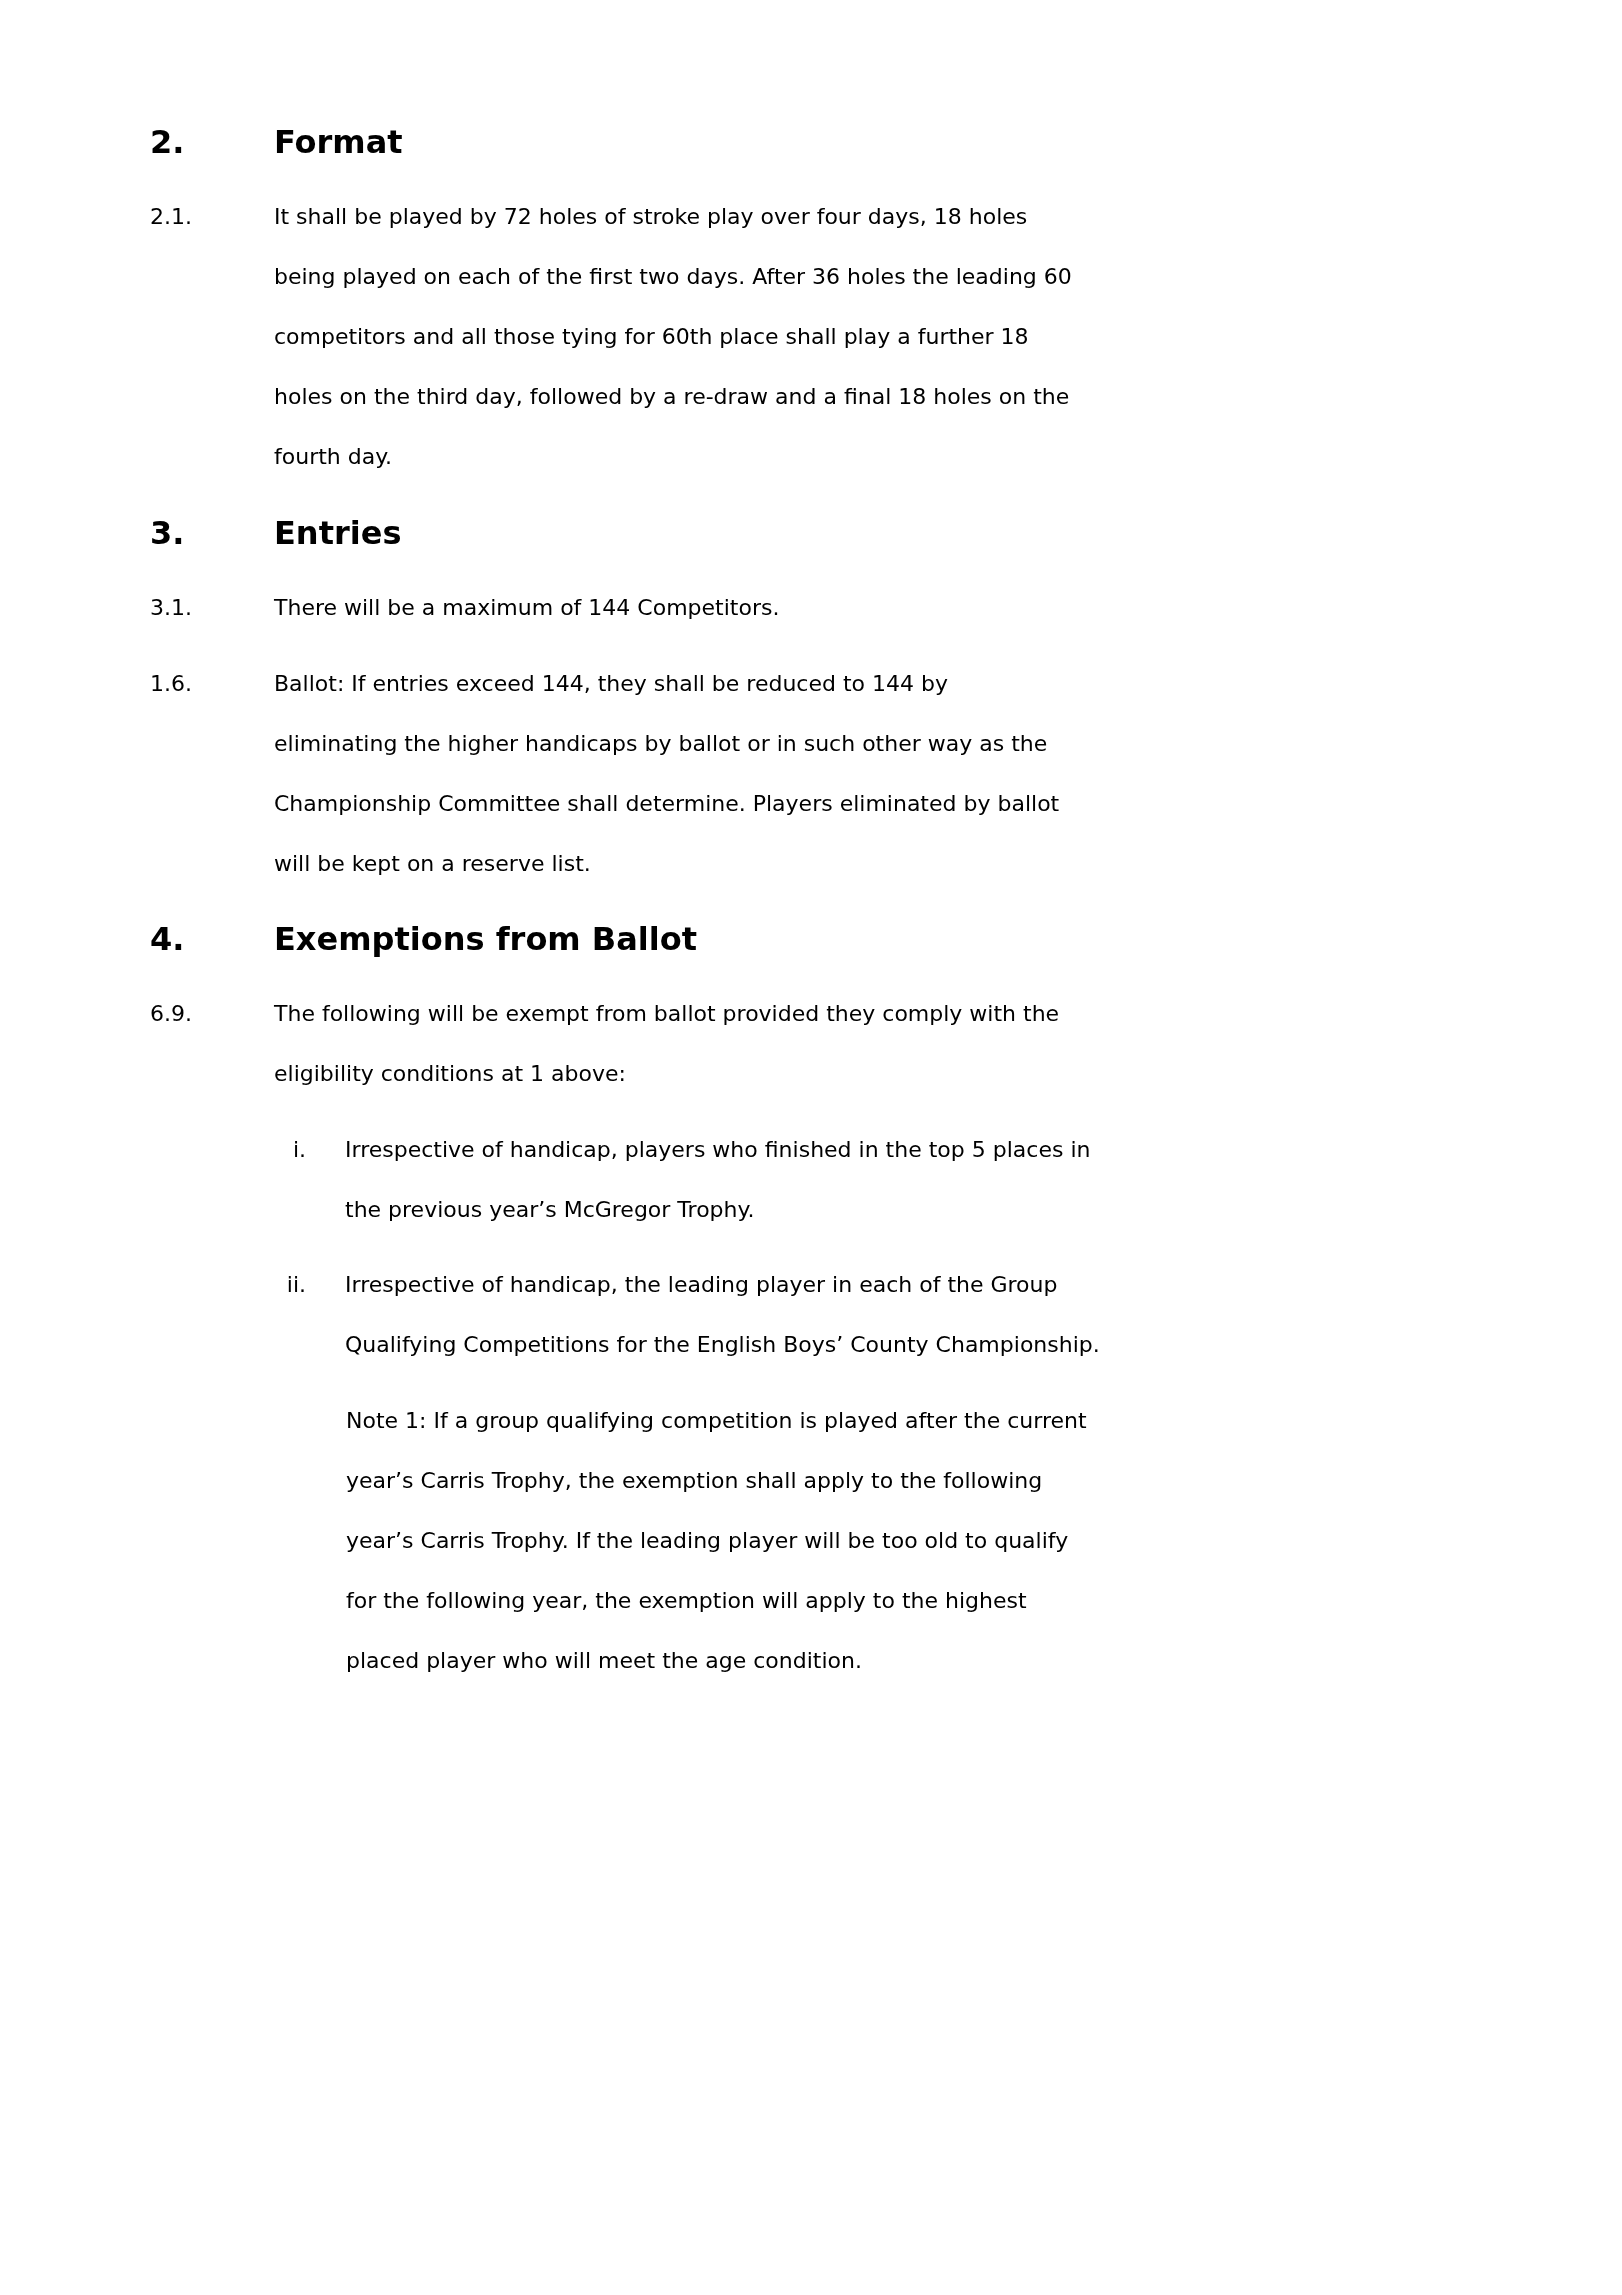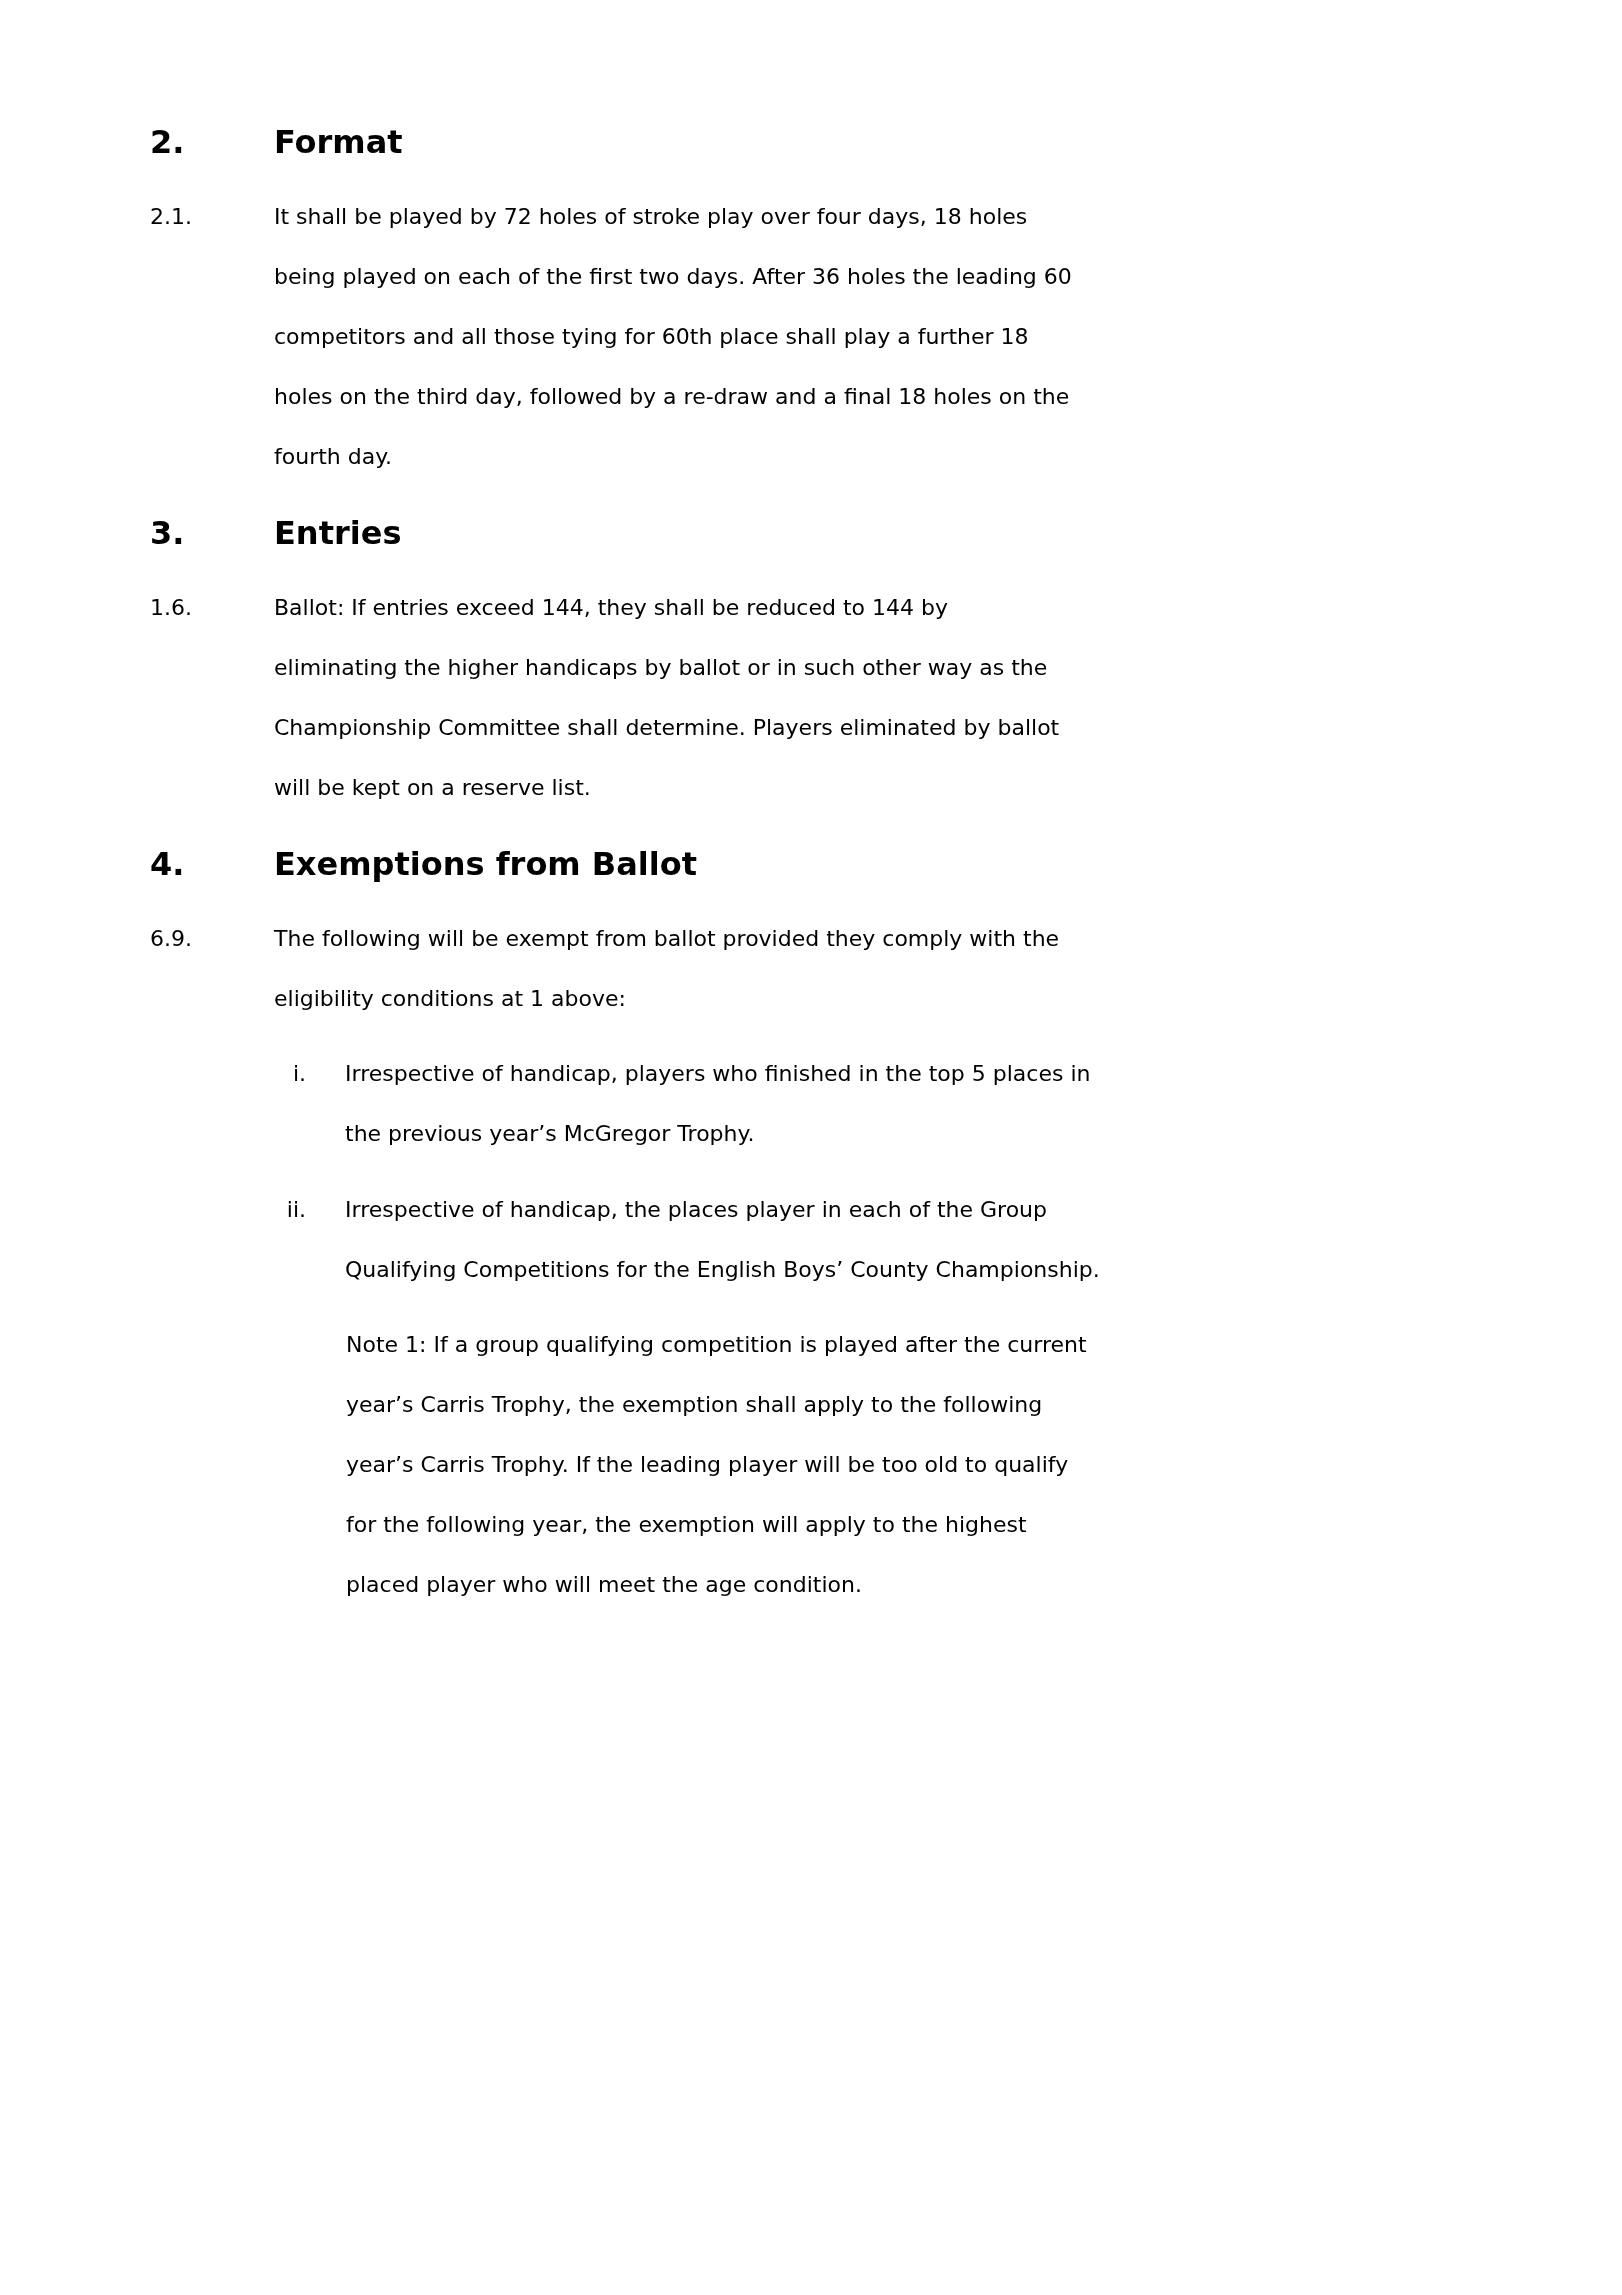--- a/index.html
+++ b/index.html
@@ -74,20 +74,24 @@
 holes on the third day, followed by a re-draw and a final 18 holes on the
 fourth day.</div>
   </div>
 
 
   <div class="row heading">
     <div class="num">3.</div>
     <div class="txt">Entries</div>
   </div>
 
+  <div class="row">
+    <div class="num">3.1.</div>
+    <div class="txt">There will be a maximum of 144 Competitors.</div>
+  </div>
 
   <div class="row">
     <div class="num">1.6.</div>
     <div class="txt">Ballot: If entries exceed 144, they shall be reduced to 144 by
 eliminating the higher handicaps by ballot or in such other way as the
 Championship Committee shall determine. Players eliminated by ballot
 will be kept on a reserve list.</div>
   </div>
 
   <div class="row heading">
@@ -102,21 +106,21 @@
   </div>
 
   <div class="row list-row">
     <div class="marker">i.</div>
     <div class="litxt">Irrespective of handicap, players who finished in the top 5 places in
 the previous year’s McGregor Trophy.</div>
   </div>
 
   <div class="row list-row">
     <div class="marker">ii.</div>
-    <div class="litxt">Irrespective of handicap, the places player in each of the Group
+    <div class="litxt">Irrespective of handicap, the leading player in each of the Group
 Qualifying Competitions for the English Boys’ County Championship.</div>
   </div>
 
   <div class="row note-row">
     <div class="txt">Note 1: If a group qualifying competition is played after the current
 year’s Carris Trophy, the exemption shall apply to the following
 year’s Carris Trophy. If the leading player will be too old to qualify
 for the following year, the exemption will apply to the highest
 placed player who will meet the age condition.</div>
   </div>

